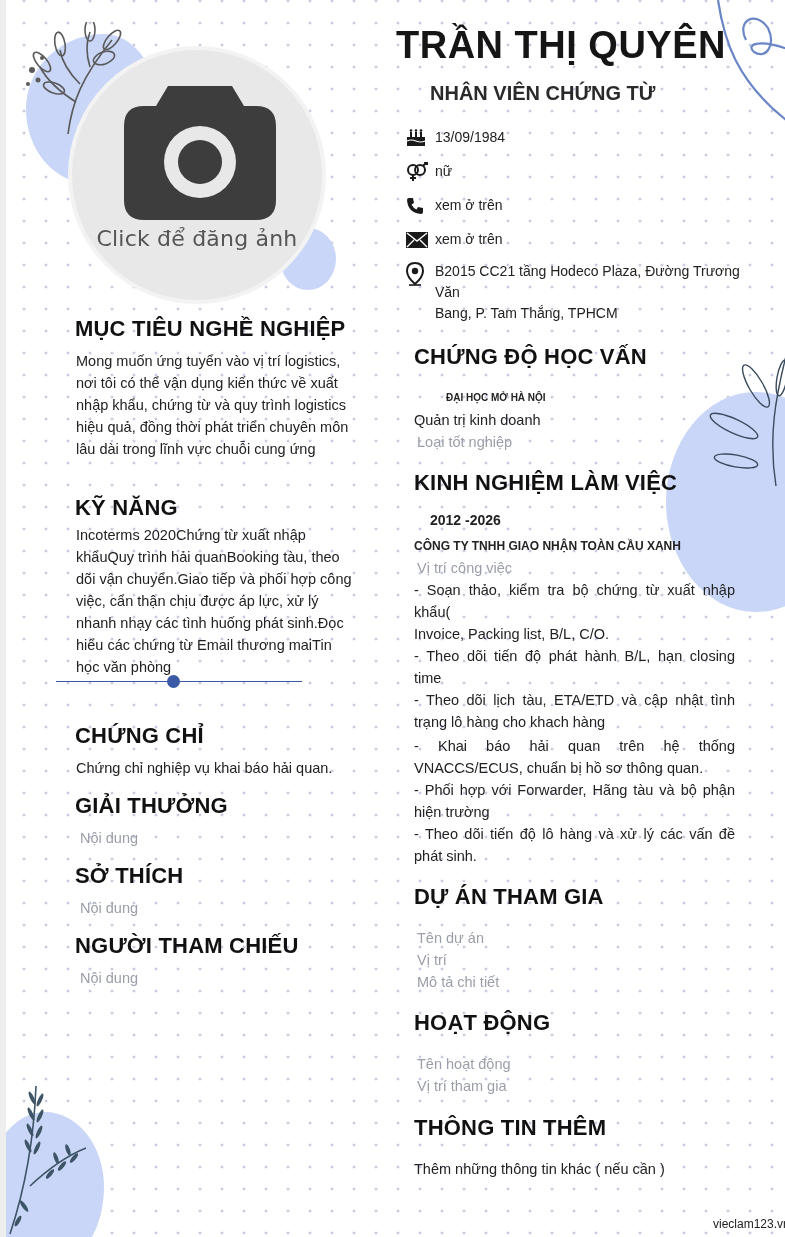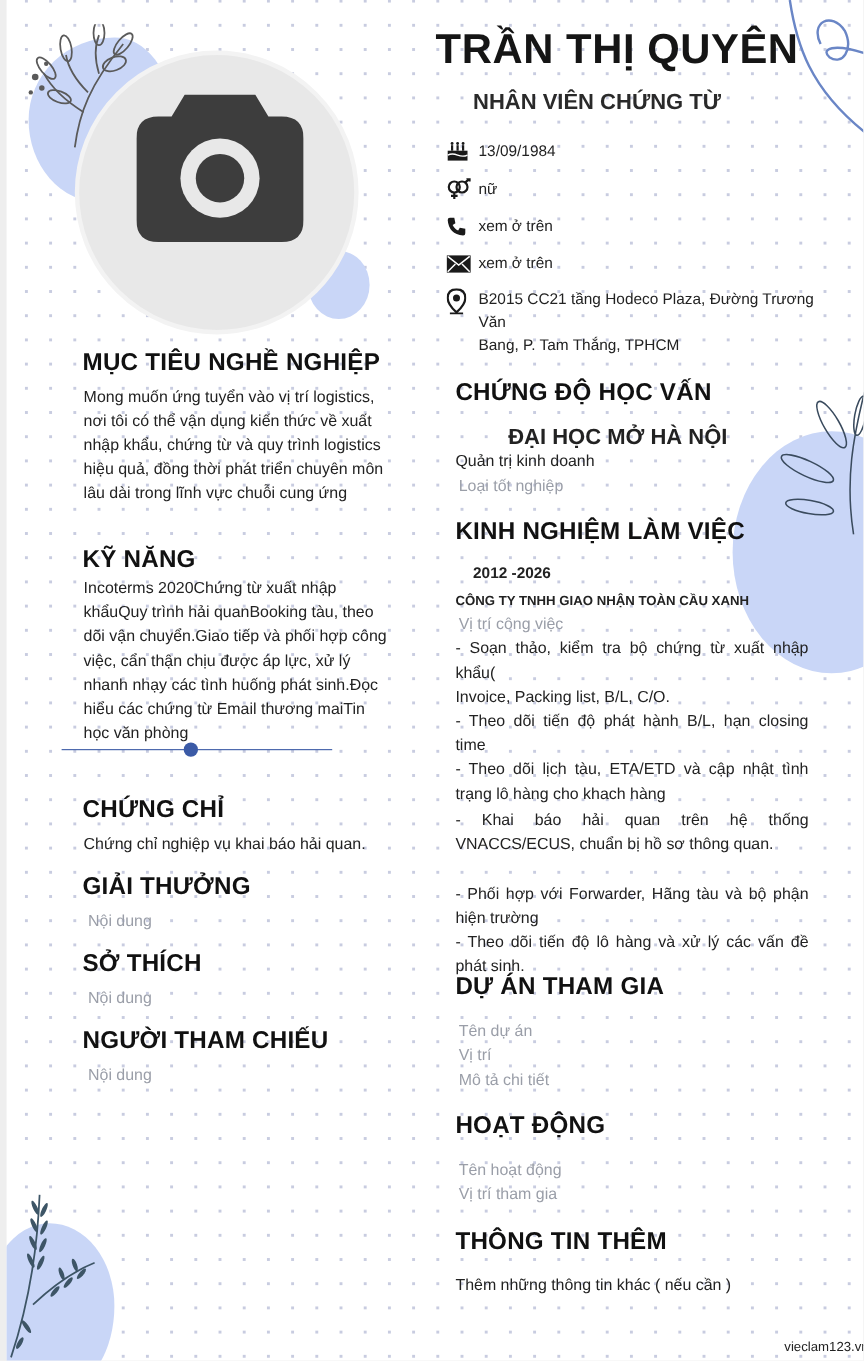--- a/index.html
+++ b/index.html
@@ -97,20 +97,21 @@
       <ellipse cx="12" cy="135" rx="2" ry="6" transform="rotate(30 12 135)"></ellipse>
     </g>
   </svg>
 
   <div class="abs photo">
     <svg class="abs" style="left:52px; top:36px;" width="152" height="134" viewBox="0 0 152 134">
       <path d="M44 0 H108 L120 20 H132 Q152 20 152 40 V114 Q152 134 132 134 H20 Q0 134 0 114 V40 Q0 20 20 20 H32 Z" fill="#3d3d3d"></path>
       <circle cx="76" cy="76" r="36" fill="#e8e8e8"></circle>
       <circle cx="76" cy="76" r="22" fill="#3d3d3d"></circle>
     </svg>
+    <div class="photo-label">Click để đăng ảnh</div>
   </div>
 
   <div class="abs name">TRẦN THỊ QUYÊN</div>
   <div class="abs title">NHÂN VIÊN CHỨNG TỪ</div>
 
   <div class="info-row" style="top:127px;">
     <span class="ico">
       <svg width="20" height="18" viewBox="0 0 20 18">
           <rect x="1" y="8" width="18" height="9" fill="#1a1a1a"></rect>
           <rect x="4" y="3" width="2" height="5" fill="#1a1a1a"></rect>
@@ -195,39 +196,39 @@
   <div class="sec-h" style="left:69px; top:793px;">GIẢI THƯỞNG</div>
   <div class="txt ph" style="left:74px; top:827px;">Nội dung</div>
 
   <div class="sec-h" style="left:69px; top:863px;">SỞ THÍCH</div>
   <div class="txt ph" style="left:74px; top:897px;">Nội dung</div>
 
   <div class="sec-h" style="left:69px; top:933px;">NGƯỜI THAM CHIẾU</div>
   <div class="txt ph" style="left:74px; top:967px;">Nội dung</div>
 
   <div class="sec-h" style="left:408px; top:344px;">CHỨNG ĐỘ HỌC VẤN</div>
-  <div class="txt bold" style="left:424px; top:387px; font-size:20px;padding-left:32px;">ĐẠI HỌC MỞ HÀ NỘI</div>
+  <div class="txt bold" style="left:408px; top:387px; font-size:10px;padding-left:32px;">ĐẠI HỌC MỞ HÀ NỘI</div>
   <div class="txt" style="left:408px; top:409px;">Quản trị kinh doanh</div>
   <div class="txt ph" style="left:411px; top:431px;">Loại tốt nghiệp</div>
 
   <div class="sec-h" style="left:408px; top:470px;">KINH NGHIỆM LÀM VIỆC</div>
   <div class="txt bold" style="left:424px; top:509px; font-size:14px;">2012 -2026</div>
   <div class="txt bold" style="left:408px; top:535px; font-size:12px;">CÔNG TY TNHH GIAO NHẬN TOÀN CẦU XANH</div>
   <div class="txt ph" style="left:411px; top:557px;">Vị trí công việc</div>
 
   <div class="txt just" style="left:408px; top:579px; width:321px;">
     <div style="text-align-last: justify;"><span>- Soạn thảo, kiểm tra bộ chứng từ xuất nhập khẩu(</span></div>
     <div>Invoice, Packing list, B/L, C/O.</div>
     <div style="text-align-last: justify;"><span>- Theo dõi tiến độ phát hành B/L, hạn closing</span></div>
     <div>time</div>
     <div style="text-align-last: justify;"><span>- Theo dõi lịch tàu, ETA/ETD và cập nhật tình</span></div>
     <div>trạng lô hàng cho khach hàng</div>
     <div style="text-align-last: justify; margin-top:2px;"><span>- Khai báo hải quan trên hệ thống</span></div>
     <div>VNACCS/ECUS, chuẩn bị hồ sơ thông quan.</div>
-    <div style="text-align-last: justify; margin-top: 23px;"><span>- Phối hợp với Forwarder, Hãng tàu và bộ phận</span></div>
+    <div style="text-align-last: justify;"><span>- Phối hợp với Forwarder, Hãng tàu và bộ phận</span></div>
     <div>hiện trường</div>
     <div style="text-align-last: justify;"><span>- Theo dõi tiến độ lô hàng và xử lý các vấn đề</span></div>
     <div>phát sinh.</div>
   </div>
 
   <div class="sec-h" style="left:408px; top:884px;">DỰ ÁN THAM GIA</div>
   <div class="txt ph" style="left:411px; top:927px;">Tên dự án</div>
   <div class="txt ph" style="left:411px; top:949px;">Vị trí</div>
   <div class="txt ph" style="left:411px; top:971px;">Mô tả chi tiết</div>
 

